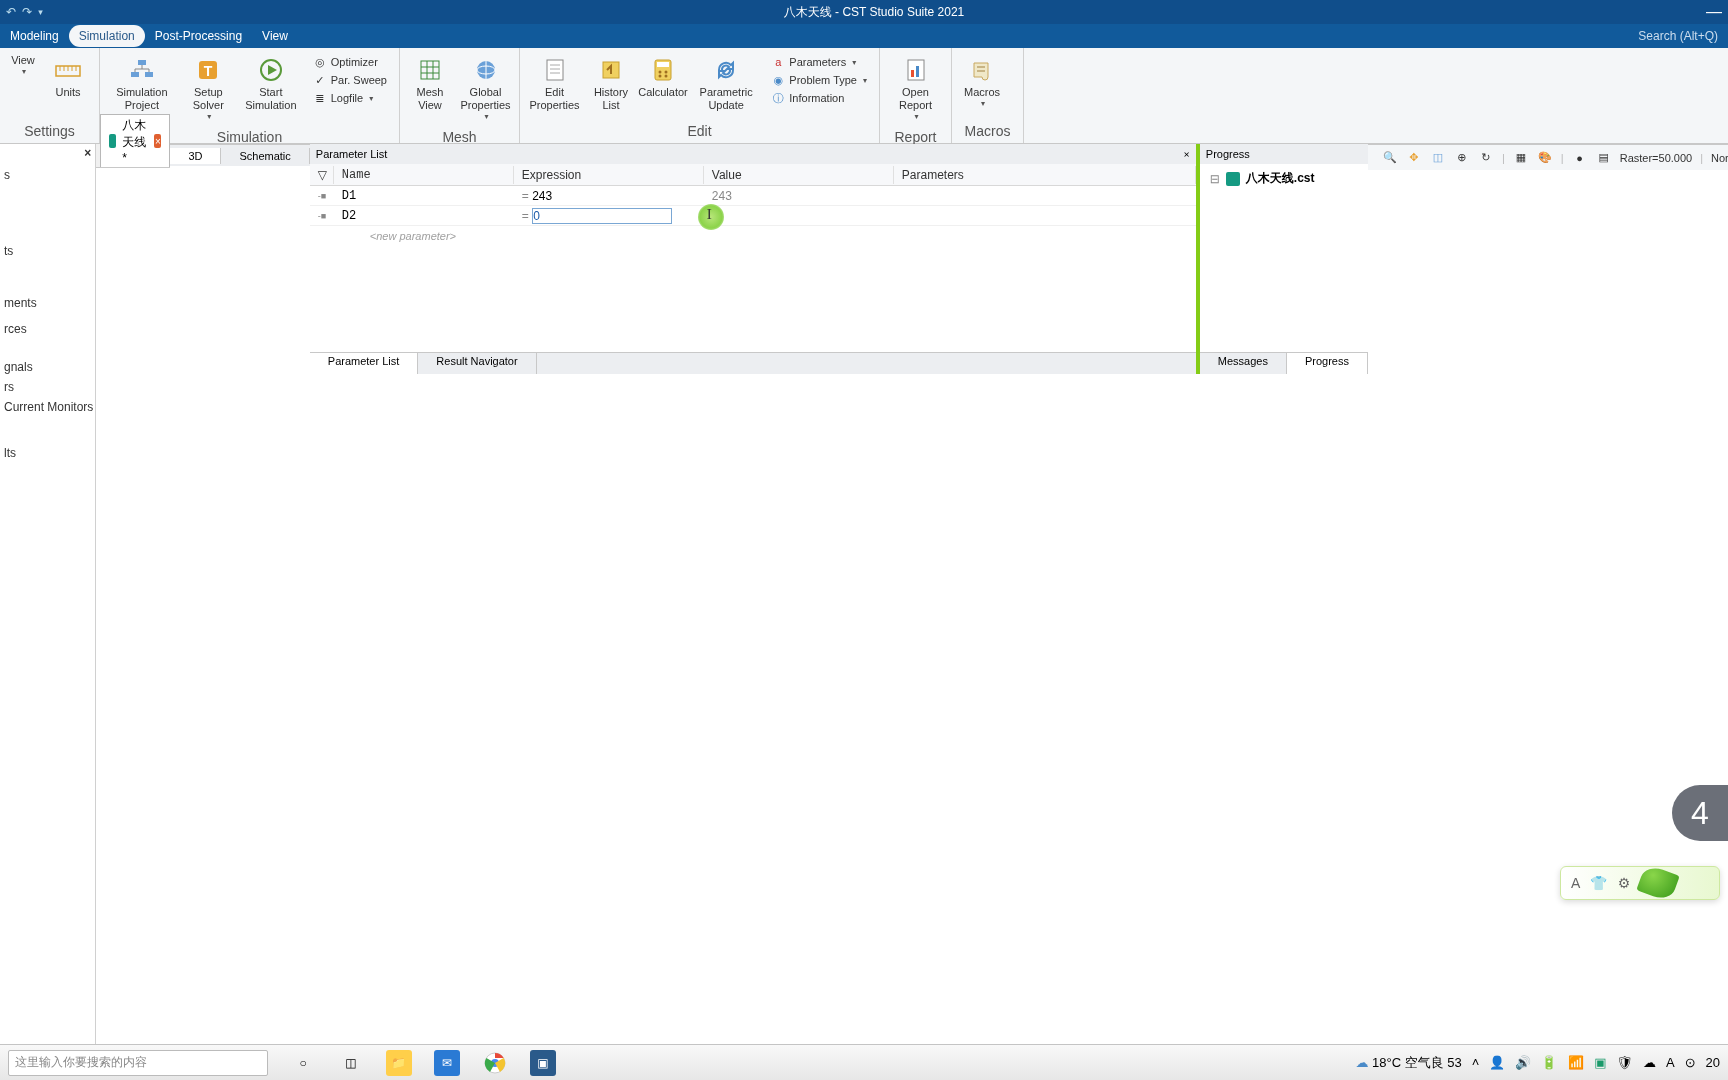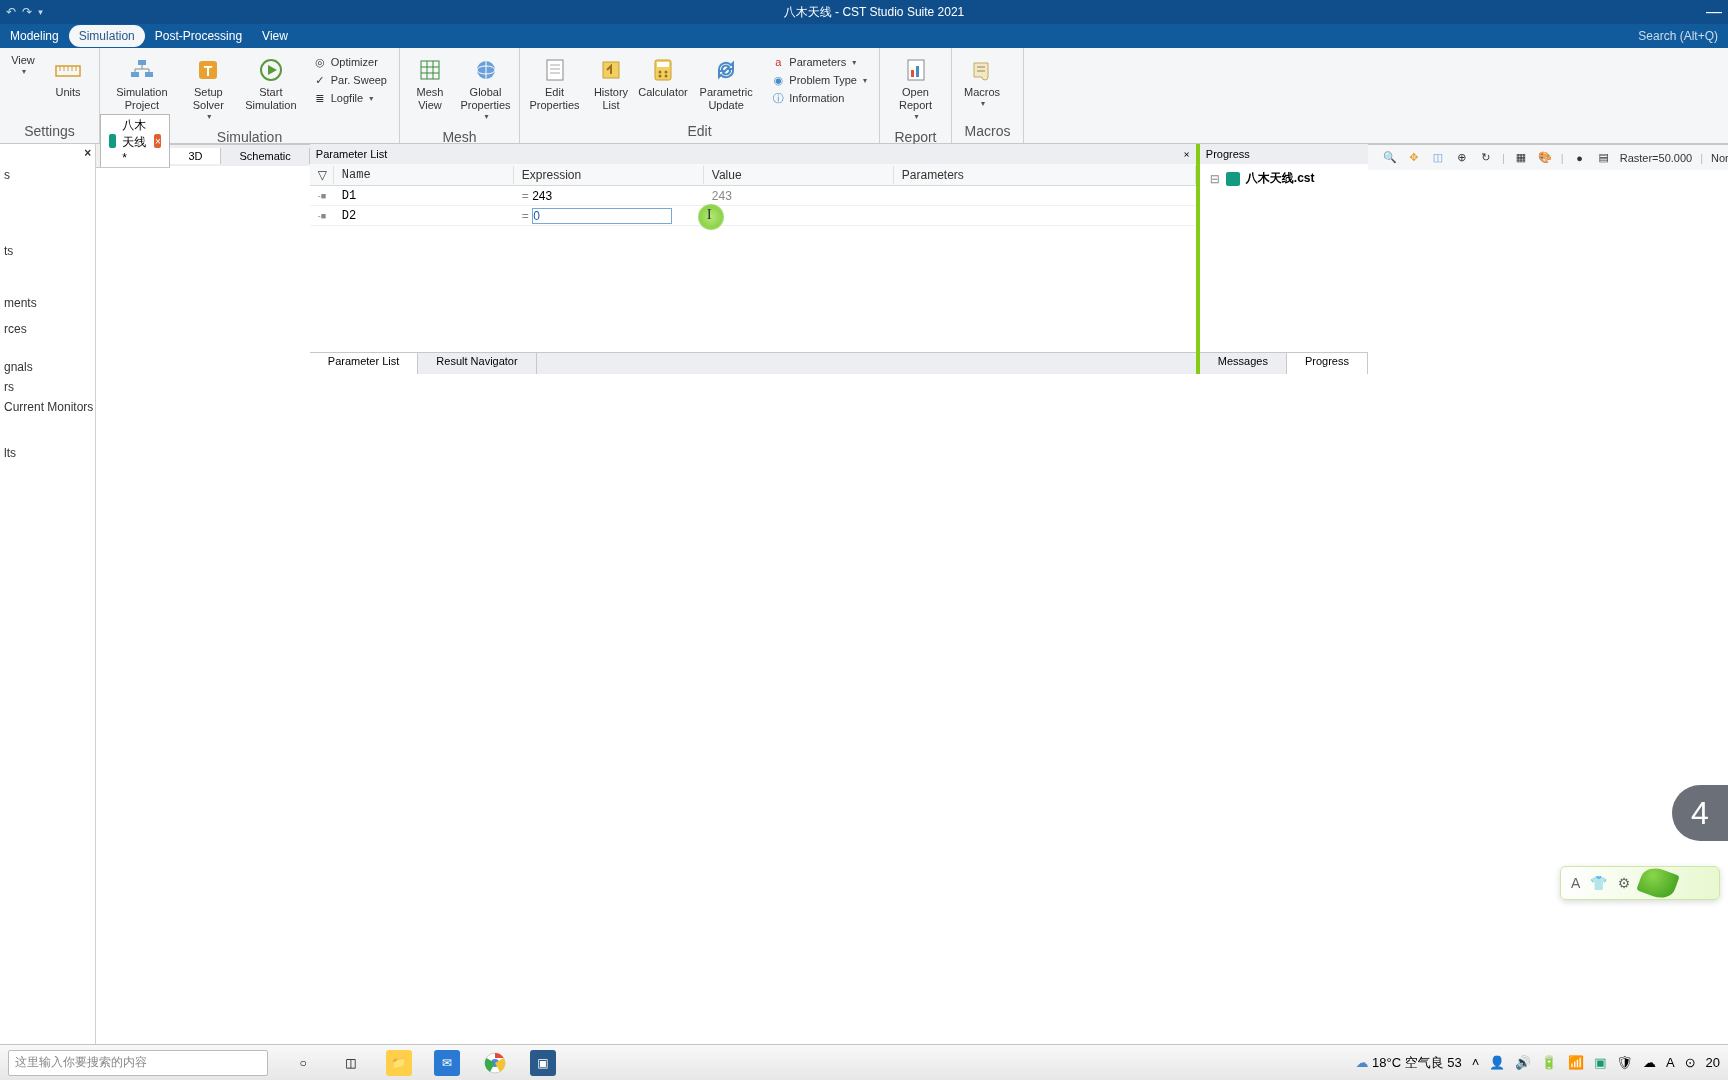--- a/index.html
+++ b/index.html
@@ -437,20 +437,21 @@
           <div class="col-val" style="color:#888">243</div>
           <div class="col-desc"></div>
         </div>
         <div class="param-row editing">
           <div class="col-icon">-■</div>
           <div class="col-name">D2</div>
           <div class="col-expr"><span style="color:#888">= </span><input style="width: 140px; color: rgb(26, 90, 168);" value="0"></div>
           <div class="col-val" style="color:#888">0</div>
           <div class="col-desc"></div>
         </div>
+        <div class="new-param">&lt;new parameter&gt;</div>
         <div class="cursor-dot" style="left:388px; top:60px"></div>
         <div style="flex:1"></div>
         <div class="bottom-tabs">
           <div class="vt active">Parameter List</div>
           <div class="vt">Result Navigator</div>
         </div>
       </div>
 
       <div class="progress-wrap">
         <div class="panel-title">

